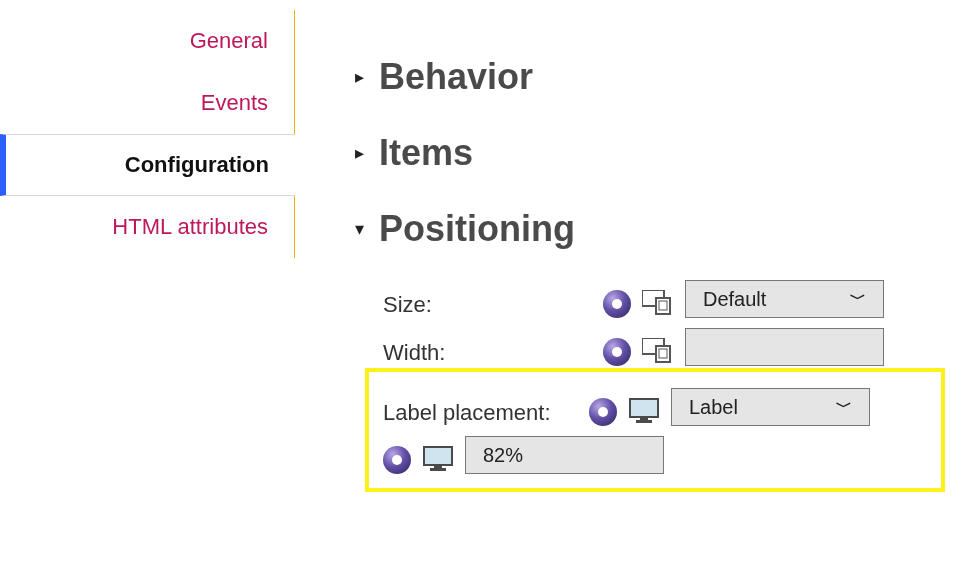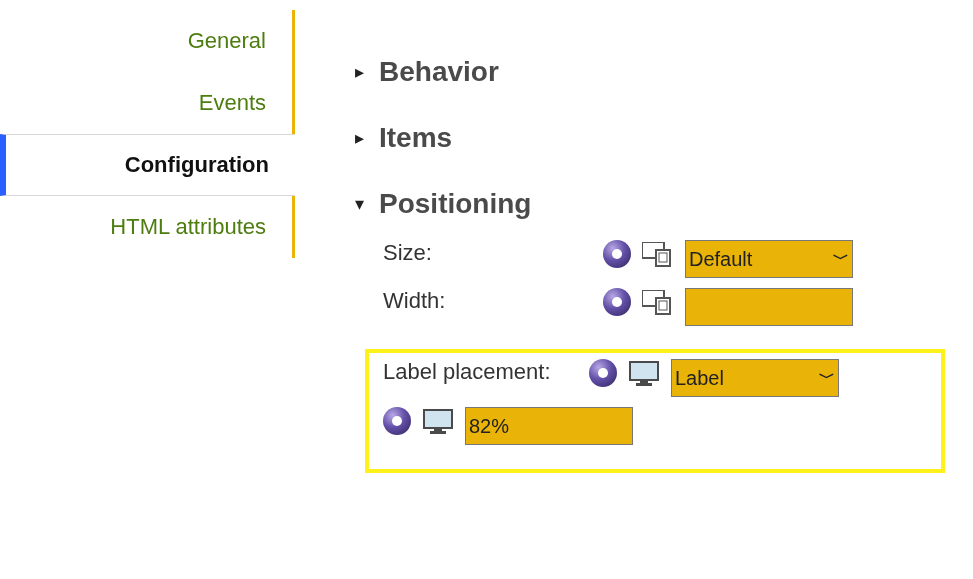--- a/index.html
+++ b/index.html
@@ -20,24 +20,24 @@
   .sidebar {
     width: 295px;
     padding-top: 10px;
   }
   .tab {
     height: 62px;
     display: flex;
     align-items: center;
     justify-content: flex-end;
     padding-right: 26px;
-    color: #4d7c0f;
+    color: #be185d;
     font-size: 22px;
     cursor: pointer;
-    border-right: 3px solid #eab308;
+    border-right: 1px solid #eab308;
   }
   .tab.selected {
     font-weight: bold;
     color: #111;
     border-top: 1px solid #d8d8d8;
     border-bottom: 1px solid #d8d8d8;
     border-right: none;
     border-left: 6px solid #2b5fff;
     padding-left: 0;
   }
@@ -53,31 +53,31 @@
     display: flex;
     align-items: center;
     cursor: pointer;
   }
   .section-header .caret {
     width: 24px;
     font-size: 18px;
     color: #222;
   }
   .section-header .title {
-    font-size: 28px;
+    font-size: 36px;
     font-weight: bold;
     color: #4a4a4a;
   }
   .section-body {
     padding-left: 28px;
     padding-top: 20px;
   }
   .prop-row {
     display: flex;
-    align-items: flex-start;
+    align-items: flex-end;
     height: 48px;
   }
   .prop-label {
     width: 220px;
     font-size: 22px;
     color: #333;
   }
   .icon-orb {
     width: 28px;
     height: 28px;
@@ -99,40 +99,40 @@
   .icon-devices, .icon-monitor {
     width: 34px;
     height: 30px;
     display: inline-flex;
     align-items: center;
     justify-content: center;
     margin-right: 10px;
     flex-shrink: 0;
   }
   .select-box, .input-box {
-    width: 168px;
+    width: 199px;
     height: 38px;
     border: 1px solid #777;
-    background: #eab308;
+    background: #e5e5e5;
     font-size: 20px;
-    padding: 2px 3px;
+    padding: 2px 17px;
     display: flex;
     align-items: center;
     justify-content: space-between;
     color: #222;
   }
   .select-box .chev {
     font-size: 16px;
     font-weight: bold;
   }
   .highlight-box {
     border: 4px solid #fdf11a;
     padding: 6px 14px 14px 14px;
     margin-left: -18px;
-    margin-top: 13px;
+    margin-top: 2px;
     width: 580px;
   }
   .highlight-box .prop-row .prop-label { width: 206px; }
   svg { display:block; }
 </style>
 </head>
 <body>
 
 <div class="container">
   <div class="sidebar">

